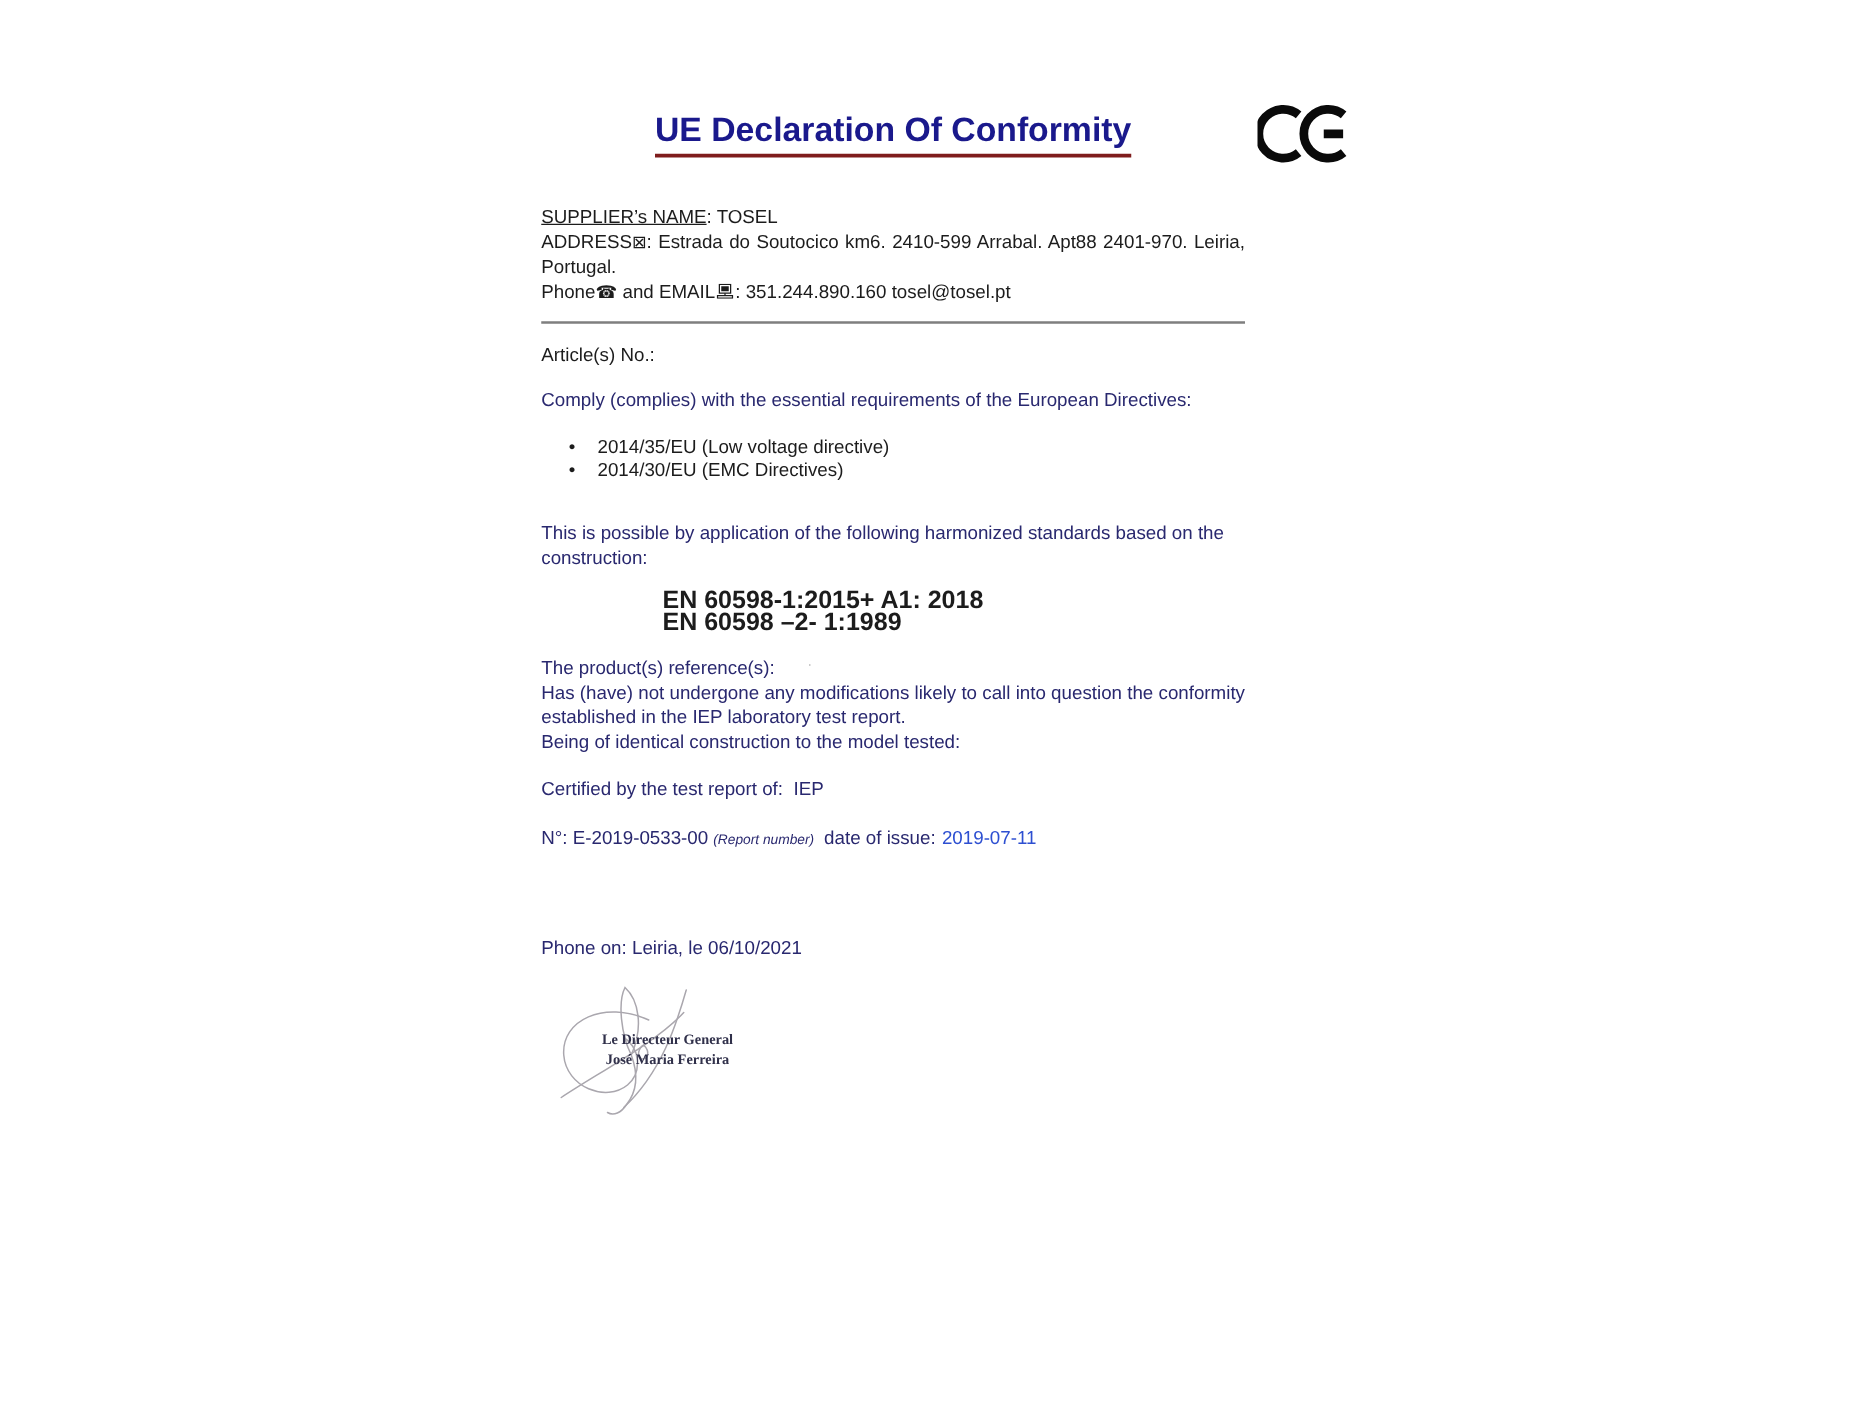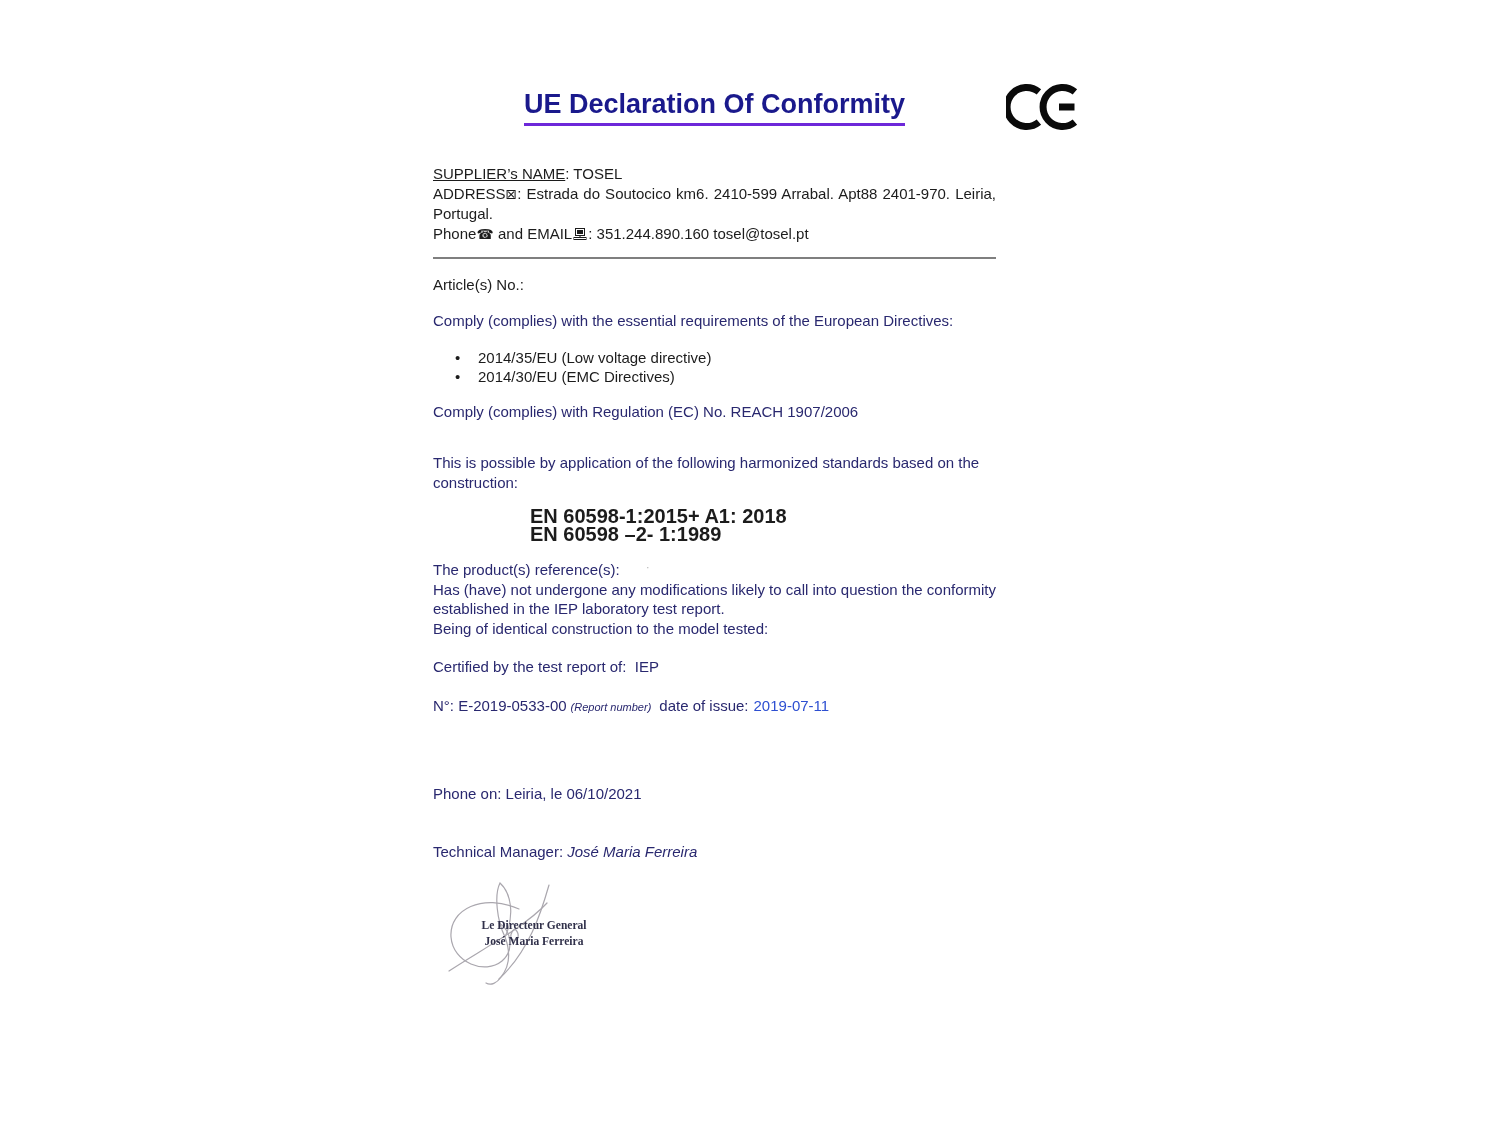--- a/index.html
+++ b/index.html
@@ -23,21 +23,21 @@
   h1.title {
     margin: 0;
     text-align: center;
     font-size: 27px;
     line-height: 36px;
     font-weight: bold;
     color: #1a198c;
   }
   h1.title .tspan {
     display: inline-block;
-    border-bottom: 3px solid #6d28d9;
+    border-bottom: 3px solid #7f1d1d;
     padding-bottom: 1px;
   }
   
   .ce {
     position: absolute;
     left: 1006px;
     top: 82px;
     width: 72px;
     height: 50px;
   }
@@ -168,21 +168,20 @@
 
     <p class="black articles">Article(s) No.:</p>
 
     <p class="navy comply-dir">Comply (complies) with the essential requirements of the European Directives:</p>
 
     <ul class="directives">
       <li>2014/35/EU (Low voltage directive)</li>
       <li>2014/30/EU (EMC Directives)</li>
     </ul>
 
-    <p class="navy comply-reach">Comply (complies) with Regulation (EC) No. REACH 1907/2006</p>
 
     <p class="navy harmonized">This is possible by application of the following harmonized standards based on the construction:</p>
 
     <div class="standards">
       <div>EN 60598-1:2015+ A1: 2018</div>
       <div>EN 60598 –2- 1:1989</div>
     </div>
 
     <div class="product-block">
       <p class="navy"><span>The product(s) reference(s):</span><span class="faint-dot">·</span></p>
@@ -193,23 +192,20 @@
     <p class="navy certified">Certified by the test report of:&nbsp; IEP</p>
 
     <p class="navy report">
       <span>N°: E-2019-0533-00</span><span class="note">(Report number)</span><span>date of issue:</span><span class="date-value">2019-07-11</span>
     </p>
 
     <p class="navy made-on">
       <span class="bold">Phone on: Leiria,</span><span> le 06/10/2021</span>
     </p>
 
-    <p class="navy manager">
-      <span class="bold">Technical Manager:</span><span class="ital"> José Maria Ferreira</span>
-    </p>
 
     <div class="signature">
       <svg width="175" height="120" viewBox="0 0 175 120">
         <g fill="none" stroke="#aaa7ae" stroke-width="1.2" stroke-linecap="round">
           <path d="M 61 4 C 72 14 76 36 66 58 C 58 42 55 16 61 4 Z"></path>
           <path d="M 80 30 C 44 14 10 30 12 58 C 14 84 46 96 63 82 C 75 72 73 52 60 44"></path>
           <path d="M 110 6 C 102 34 90 72 60 100"></path>
           <path d="M 10 92 C 40 72 86 48 108 24"></path>
           <path d="M 66 58 C 72 74 70 88 62 98 C 58 104 52 107 47 104"></path>
           <path d="M 76 50 C 81 55 80 62 74 61 C 70 59 72 52 76 50"></path>

